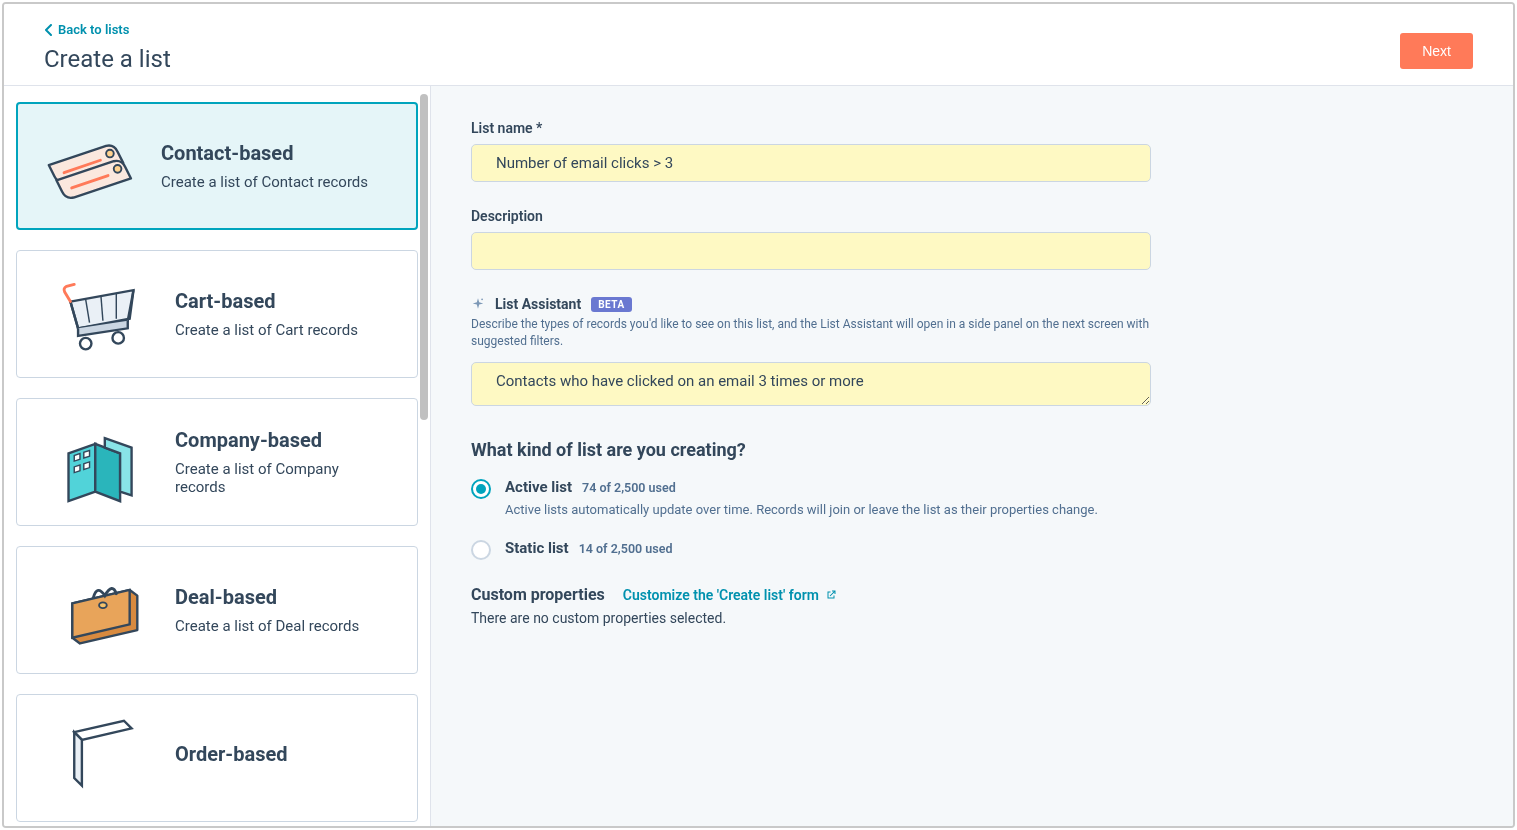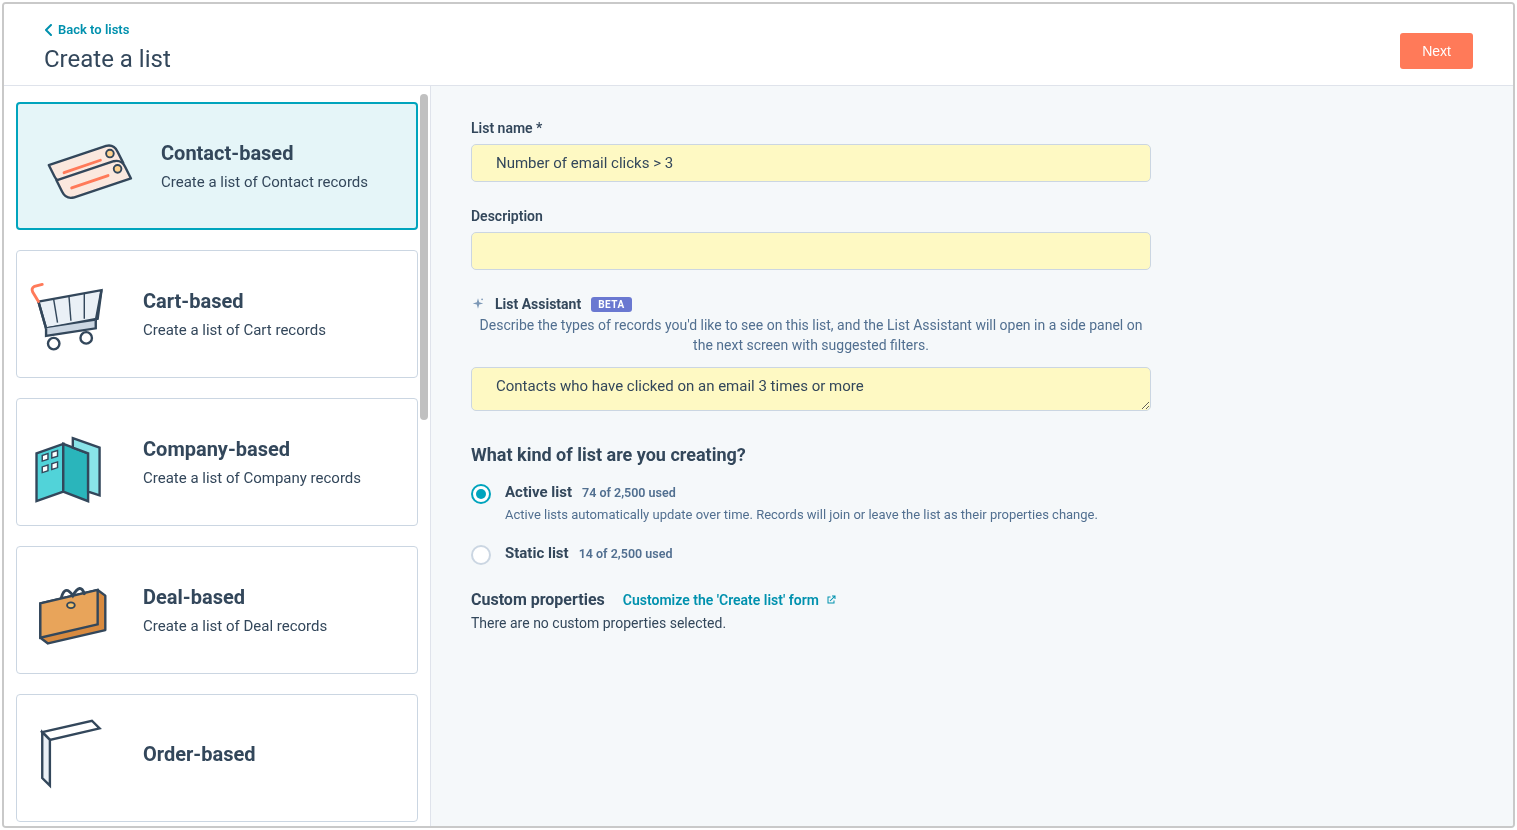--- a/index.html
+++ b/index.html
@@ -91,21 +91,21 @@
     left: 0; right: 0;
     top: 0;
     height: 45%;
     background: #c0c0c0;
     border-radius: 4px;
   }
 
   .card {
     border: 1px solid #cbd6e2;
     border-radius: 4px;
-    padding: 18px 4px;
+    padding: 18px 36px;
     margin-bottom: 20px;
     display: flex;
     align-items: center;
     gap: 26px;
     cursor: pointer;
     background: #fff;
   }
   .card.selected {
     background: #e5f5f8;
     border: 2px solid #00a4bd;
@@ -176,24 +176,23 @@
     background: #6a78d1;
     color: #fff;
     font-size: 10px;
     font-weight: 700;
     letter-spacing: 0.5px;
     padding: 2px 7px;
     border-radius: 3px;
   }
   .assistant-desc {
     color: #516f90;
-    font-size: 14px;
+    font-size: 12px;
     line-height: 1.4;
     margin-bottom: 12px;
-    text-align: center;
   }
 
   .section-heading {
     font-size: 18px;
     font-weight: 700;
     color: #33475b;
     margin-bottom: 18px;
   }
 
   .radio-row {

